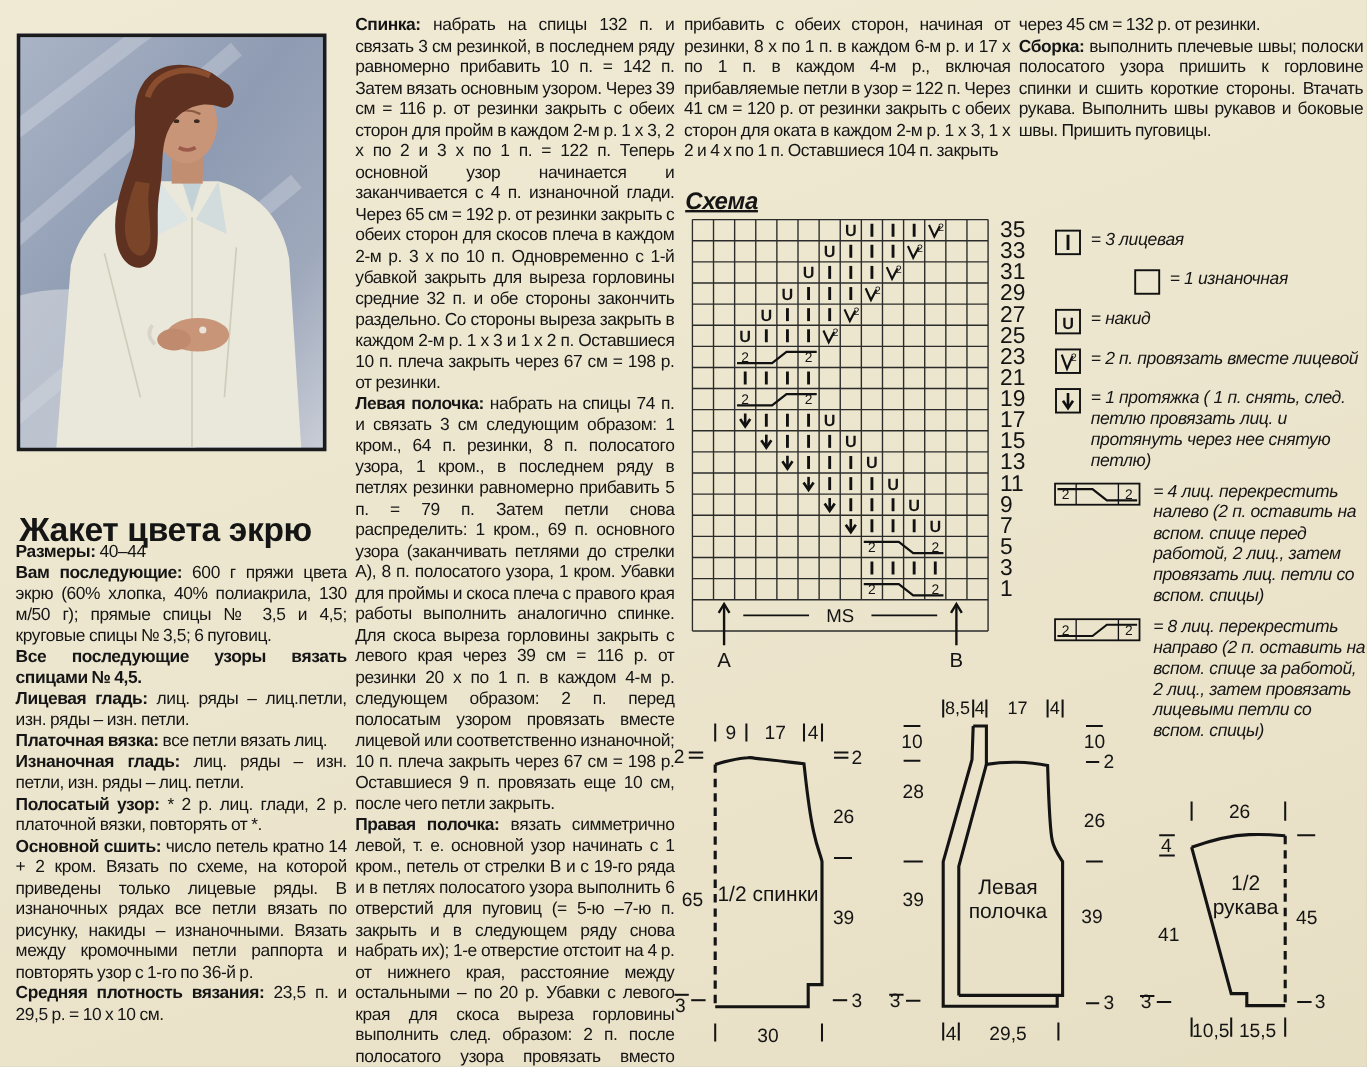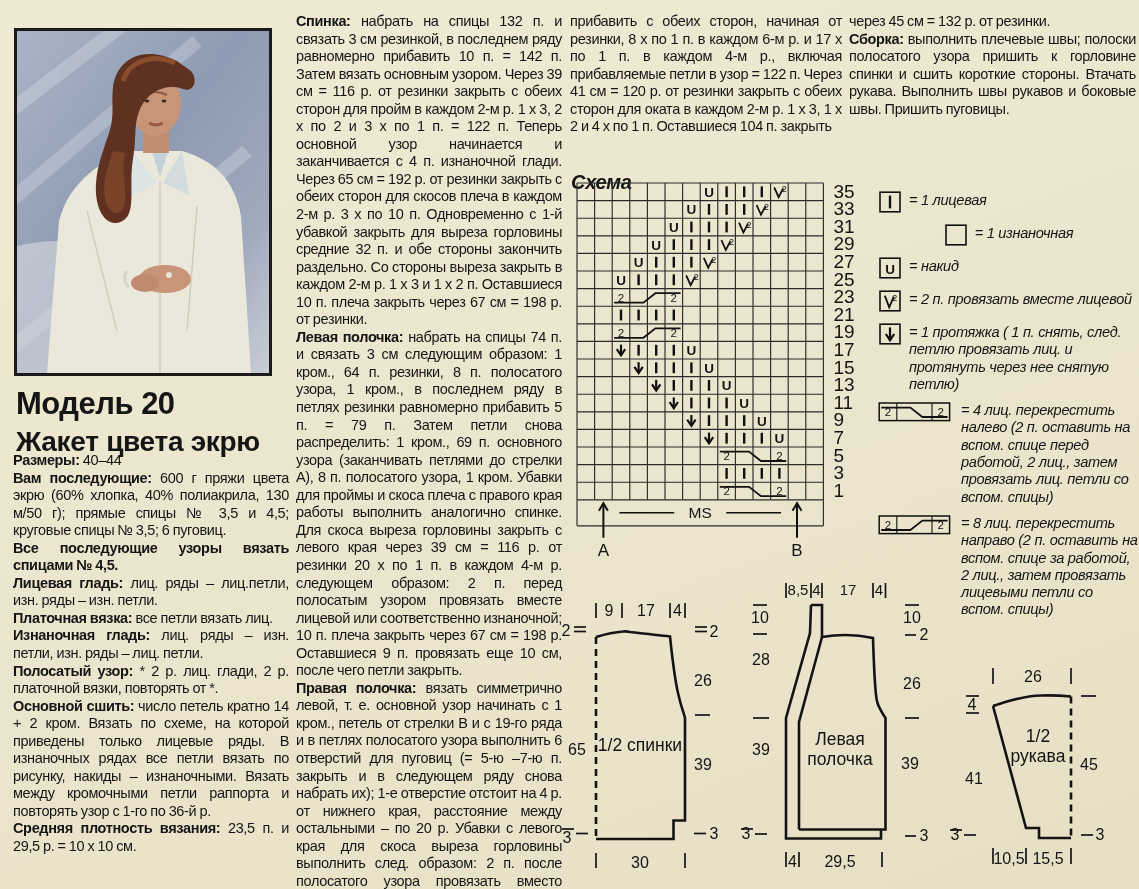--- a/index.html
+++ b/index.html
@@ -9,21 +9,21 @@
   .photo svg{display:block;}
   .title{position:absolute;left:16px;top:386px;font-size:31px;font-weight:bold;letter-spacing:-0.5px;}
   .subtitle{position:absolute;left:16px;top:426px;font-size:28px;font-weight:bold;letter-spacing:-0.3px;}
   .col{position:absolute;text-align:justify;font-size:14.5px;line-height:17.55px;letter-spacing:-0.35px;word-spacing:-0.5px;}
   .col p{margin:0;}
   .col b{letter-spacing:-0.35px;}
   #col-left{left:13px;top:452px;width:276px;}
   #col-2{left:296px;top:13px;width:266px;}
   #col-3{left:570px;top:13px;width:272px;}
   #col-4{left:849px;top:13px;width:287px;}
-  .schema-heading{position:absolute;left:571px;top:171px;font-size:20px;font-weight:bold;font-style:italic;letter-spacing:-0.3px;}
+  .schema-heading{position:absolute;left:571px;top:157px;font-size:20px;font-weight:bold;font-style:italic;letter-spacing:-0.3px;text-decoration:underline;}
   #chart{position:absolute;left:576px;top:182px;}
   #legend{position:absolute;left:878px;top:190px;width:261px;}
   .lgrow{display:flex;align-items:flex-start;margin-bottom:7px;}
   .lgrow svg{flex:0 0 auto;}
   .lgtext{font-style:italic;font-size:14.6px;line-height:17.3px;letter-spacing:-0.3px;margin-left:5px;margin-top:2px;}
   .diag{position:absolute;}
   #diag-back{left:560px;top:577px;}
   #diag-front{left:737px;top:575px;}
   #diag-sleeve{left:948px;top:628px;}
   svg text{font-family:"Liberation Sans",sans-serif;fill:#141414;}
@@ -73,21 +73,20 @@
       <path d="M96,120 C88,142 84,160 90,174 C96,186 106,184 108,172 C110,158 104,138 108,122 Z" fill="#7a4429"></path>
       <path d="M158,32 C136,22 112,30 106,50" stroke="#8a4e2e" stroke-width="5" fill="none"></path>
 
       <ellipse cx="148" cy="248" rx="26" ry="14" fill="#c99579"></ellipse>
       <ellipse cx="128" cy="252" rx="14" ry="9" fill="#bf8a6d"></ellipse>
       <circle cx="152" cy="244" r="3" fill="#e8e4da"></circle>
       <path d="M110,240 q-6,8 2,16" stroke="#d8d4c8" stroke-width="3" fill="none"></path>
     </svg>
   </div>
 
-  <div class="title">Модель 20</div>
   <div class="subtitle">Жакет цвета экрю</div>
 
   <div id="col-left" class="col">
       <p><b>Размеры: </b>40–44</p>
       <p><b>Вам последующие: </b>600 г пряжи цвета экрю (60% хлопка, 40% полиакрила, 130 м/50 г); прямые спицы № 3,5 и 4,5; круговые спицы № 3,5; 6 пуговиц.</p>
       <p><b>Все последующие узоры вязать спицами № 4,5. </b></p>
       <p><b>Лицевая гладь: </b>лиц. ряды – лиц.петли, изн. ряды – изн. петли.</p>
       <p><b>Платочная вязка: </b>все петли вязать лиц.</p>
       <p><b>Изнаночная гладь: </b>лиц. ряды – изн. петли, изн. ряды – лиц. петли.</p>
       <p><b>Полосатый узор: </b>* 2 р. лиц. глади, 2 р. платочной вязки, повторять от *.</p>
@@ -265,21 +264,21 @@
         <line x1="43.400000000000006" y1="330.8" x2="98.20000000000002" y2="330.8" stroke="#111" stroke-width="1.5"></line>
         <line x1="150.20000000000002" y1="330.8" x2="205.00000000000003" y2="330.8" stroke="#111" stroke-width="1.5"></line>
         <text x="124.20000000000002" y="336.3" font-size="15.5" text-anchor="middle" font-weight="normal" fill="#141414">MS</text>
       </svg></div>
   <div id="legend">
       <div class="lgrow" style="margin-bottom: 9px;">
         <svg width="26" height="24" viewBox="0 0 26 24">
           <rect x="2" y="2.2" width="20" height="19.6" fill="none" stroke="#111" stroke-width="1.6"></rect>
           <line x1="12" y1="5.6" x2="12" y2="18.400000000000002" stroke="#111" stroke-width="2.4"></line>
         </svg>
-        <div class="lgtext">= 1 лицевая</div>
+        <div class="lgtext">= 3 лицевая</div>
       </div>
       <div class="lgrow" style="margin-bottom: 9px; justify-content: center;">
         <svg width="26" height="24" viewBox="0 0 26 24">
           <rect x="2" y="2.2" width="20" height="19.6" fill="none" stroke="#111" stroke-width="1.6"></rect>
         </svg>
         <div class="lgtext">= 1 изнаночная</div>
       </div>
       <div class="lgrow" style="margin-bottom: 9px;">
         <svg width="26" height="24" viewBox="0 0 26 24">
           <rect x="2" y="2.2" width="20" height="19.6" fill="none" stroke="#111" stroke-width="1.6"></rect>

